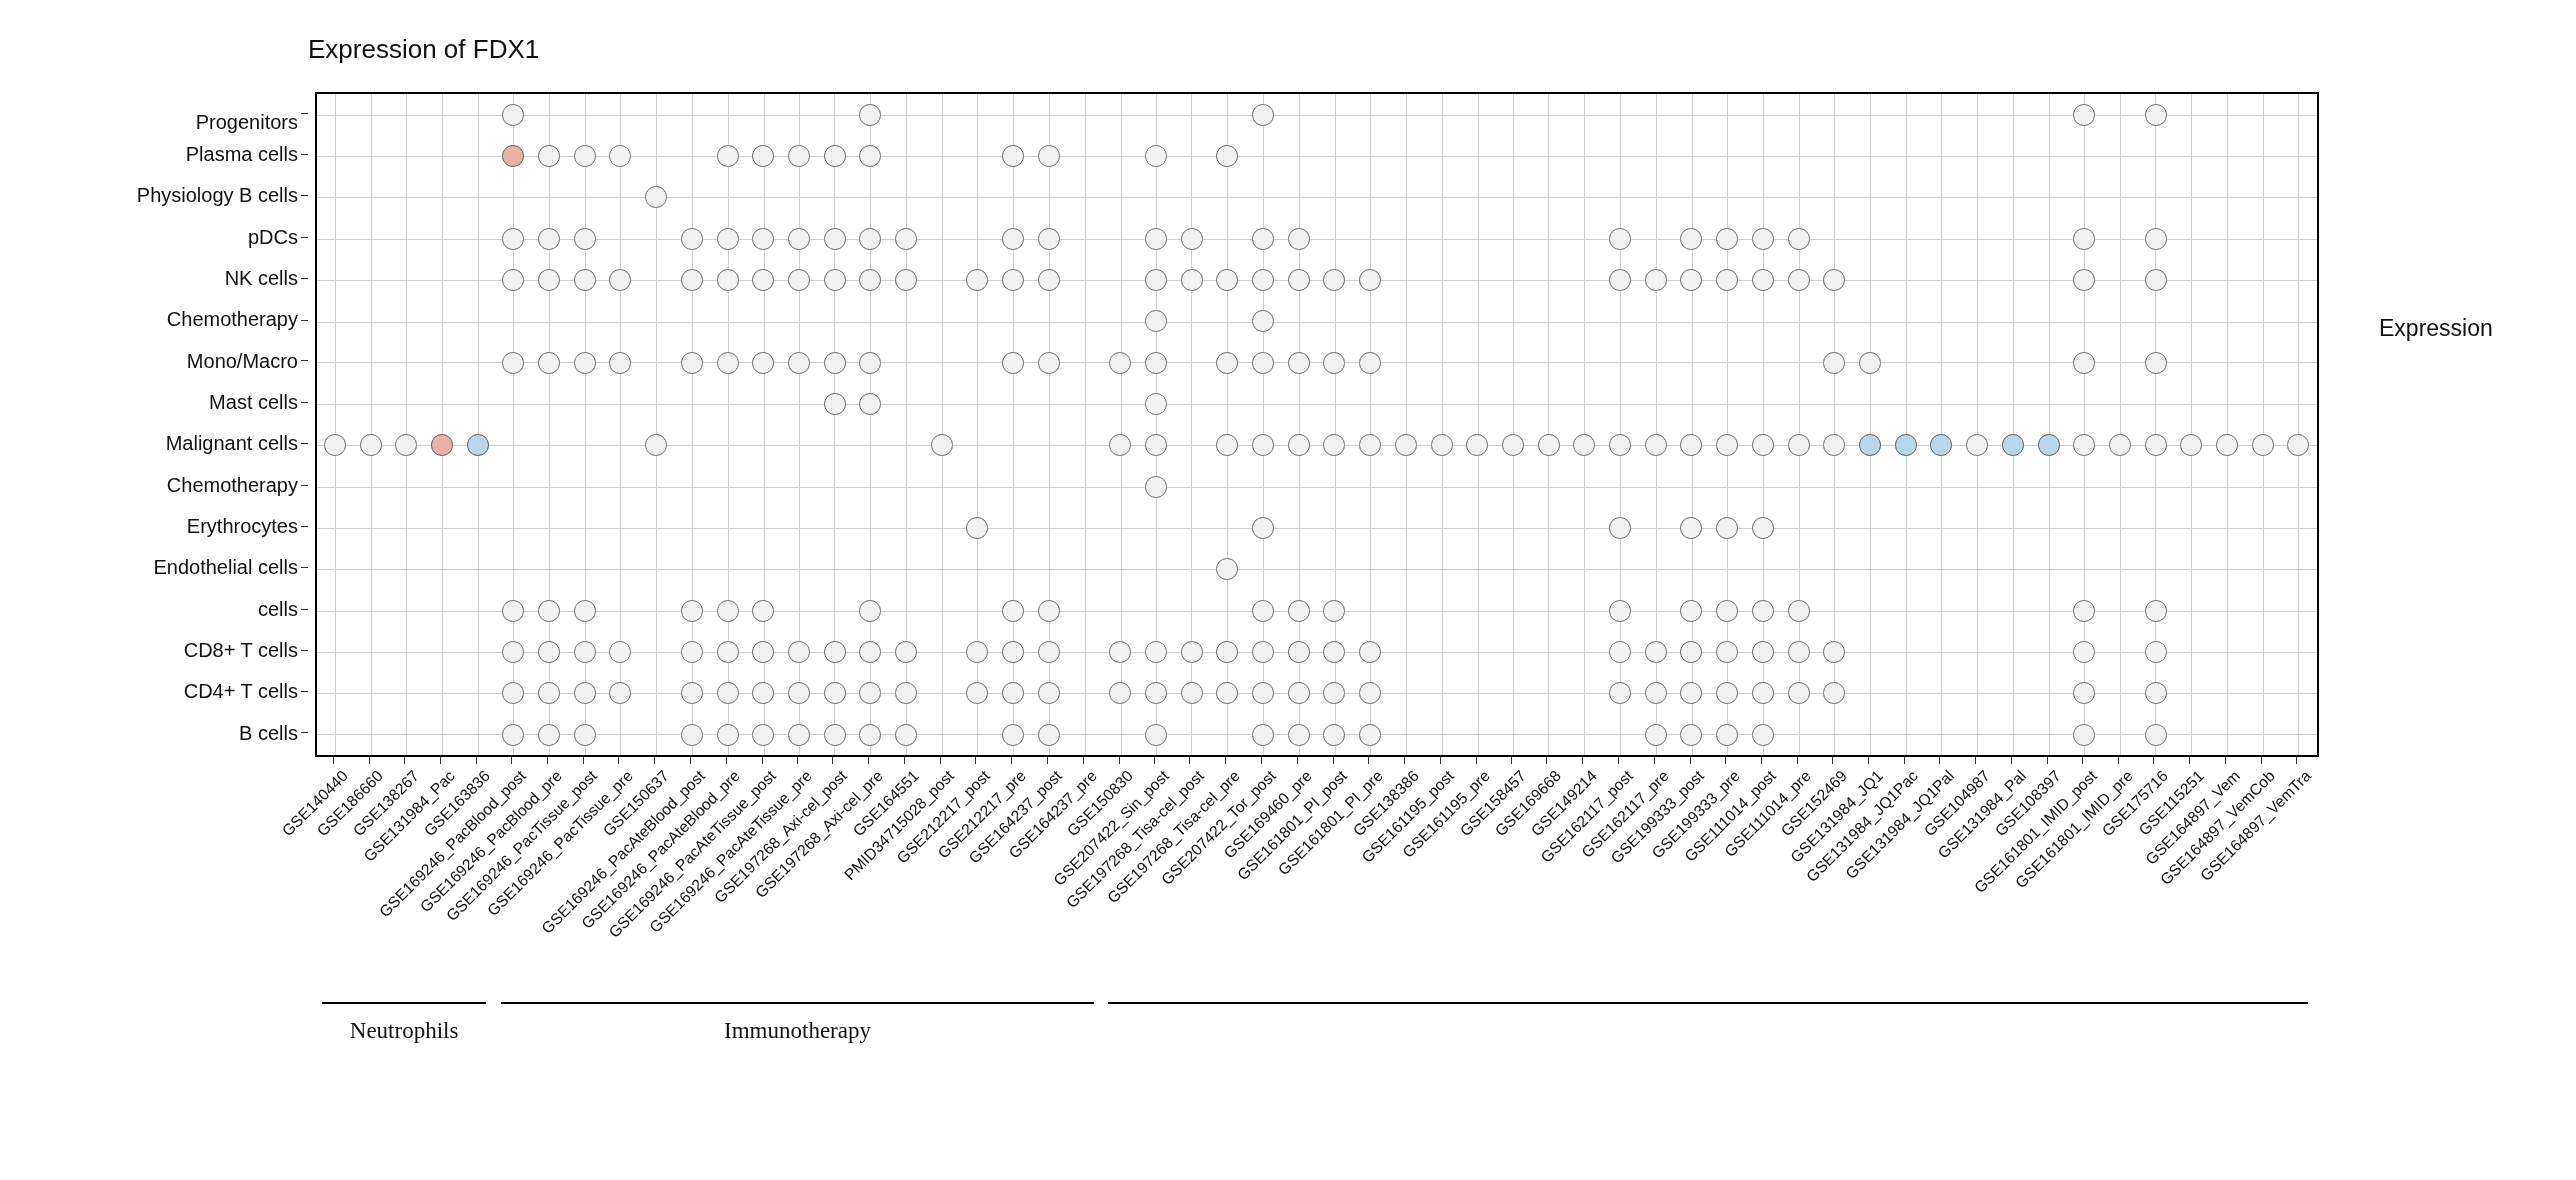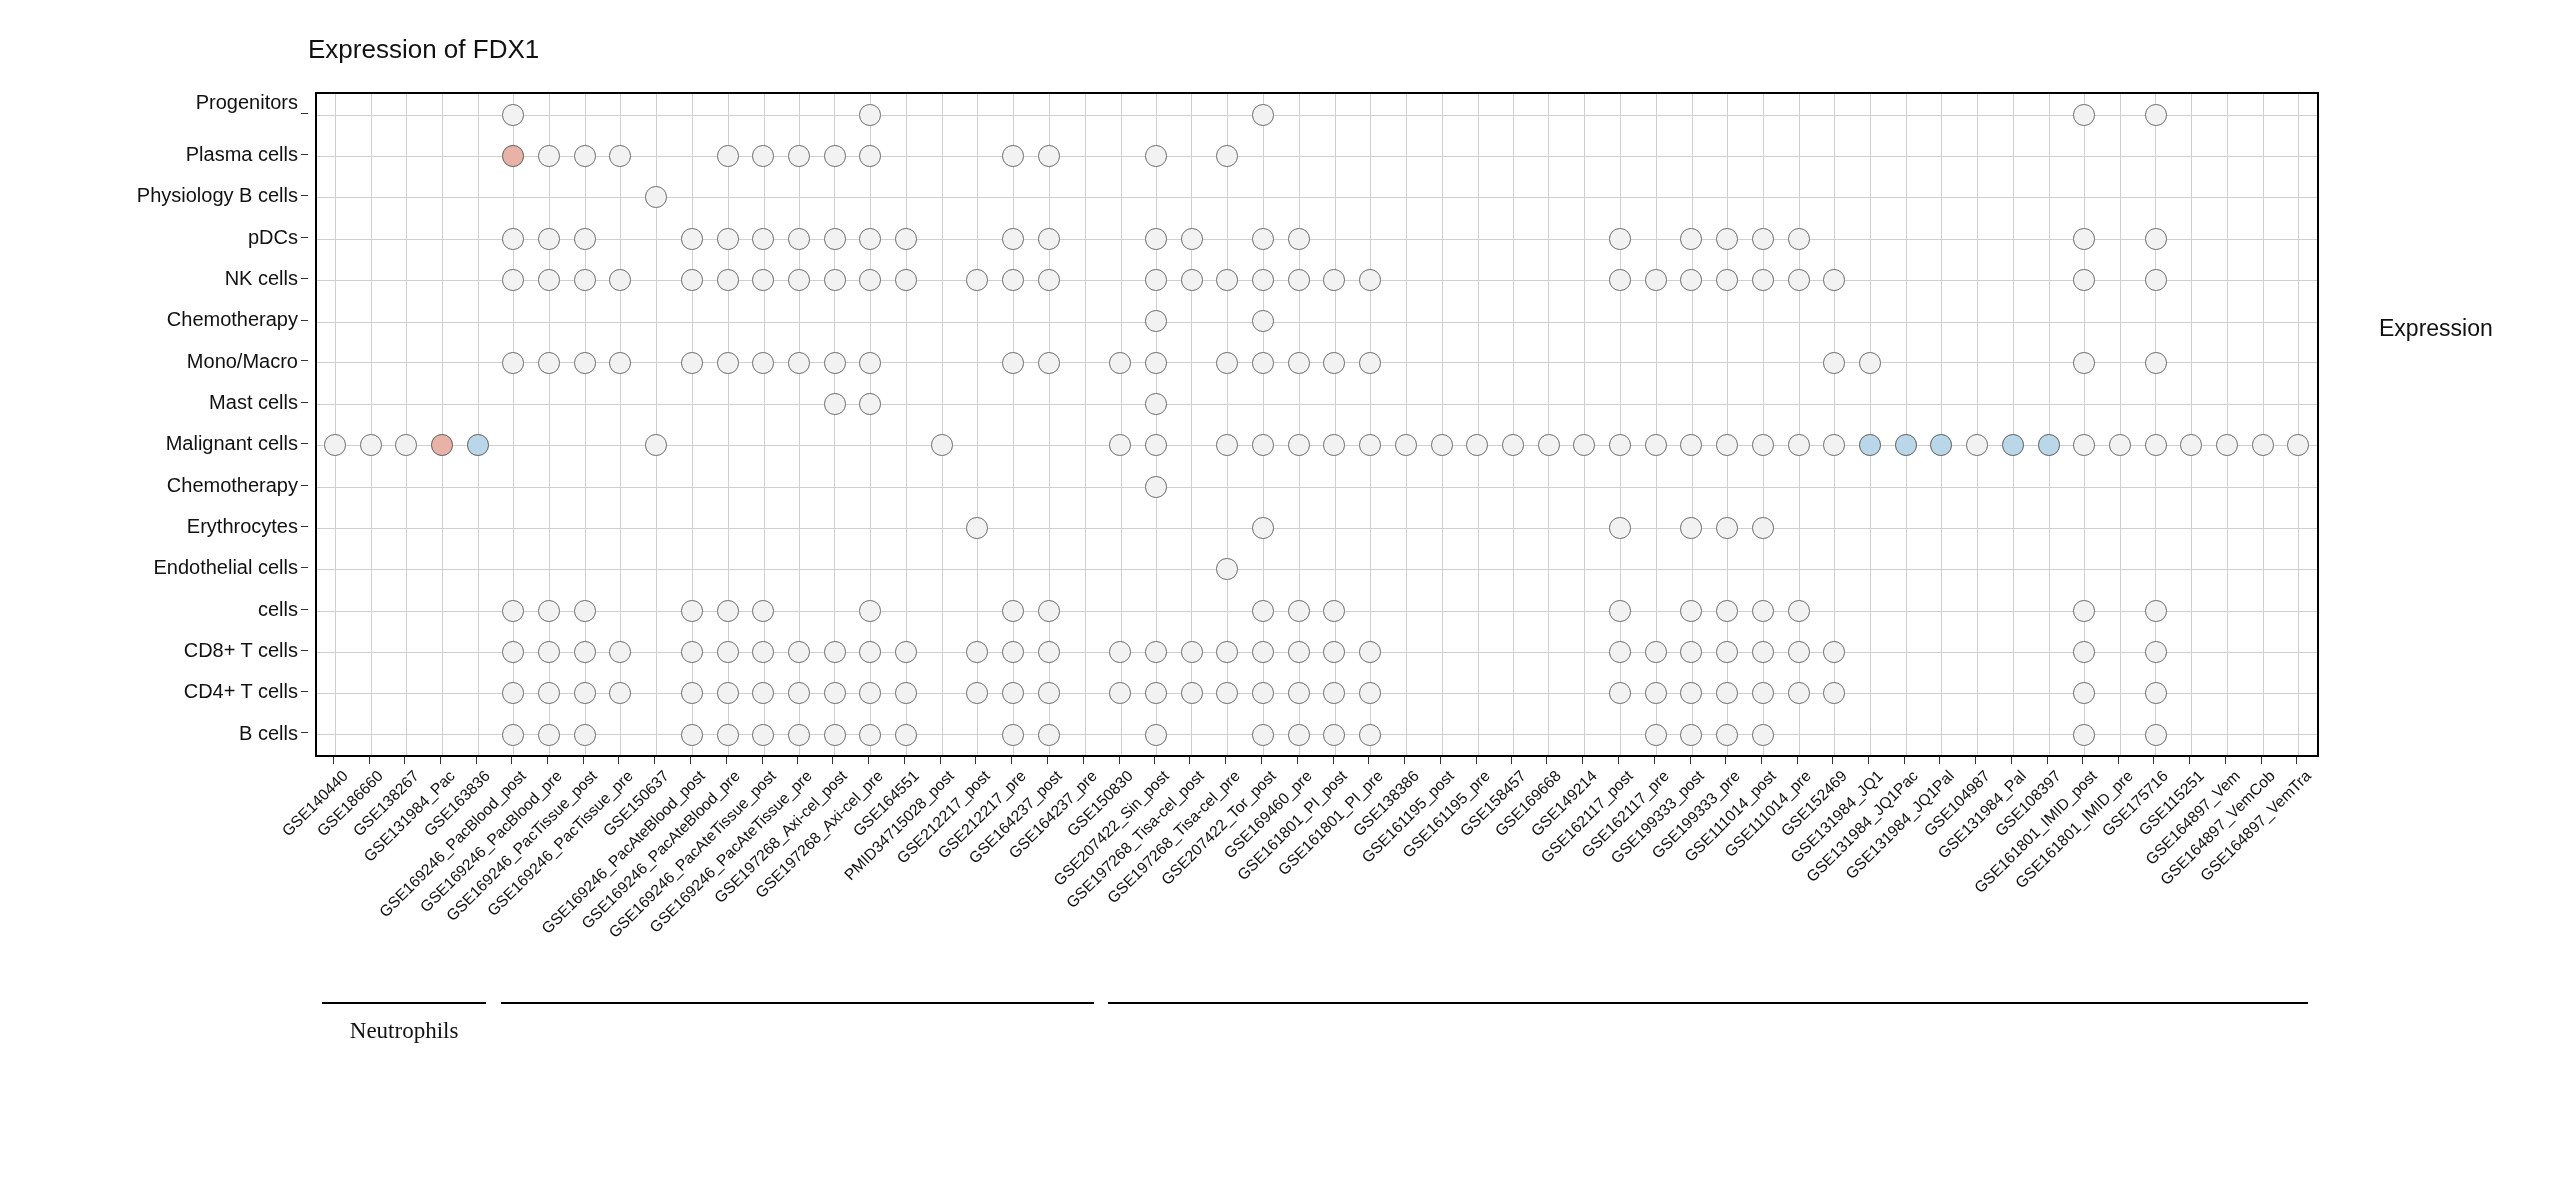--- a/index.html
+++ b/index.html
@@ -491,21 +491,21 @@
       <div class="dot none" title="GSE162117_pre / B cells: None" style="left: 1339px; top: 641px;"></div>
       <div class="dot none" title="GSE199333_post / B cells: None" style="left: 1374px; top: 641px;"></div>
       <div class="dot none" title="GSE199333_pre / B cells: None" style="left: 1410px; top: 641px;"></div>
       <div class="dot none" title="GSE111014_post / B cells: None" style="left: 1446px; top: 641px;"></div>
       <div class="dot none" title="GSE161801_IMID_post / B cells: None" style="left: 1767px; top: 641px;"></div>
       <div class="dot none" title="GSE175716 / B cells: None" style="left: 1839px; top: 641px;"></div>
     </div>
 
   <div id="y-axis">
       <div class="ytick" style="top: 21px;"></div>
-      <div class="ylab" style="top: 10px;">Progenitors</div>
+      <div class="ylab" style="top: 30px;">Progenitors</div>
       <div class="ytick" style="top: 62px;"></div>
       <div class="ylab" style="top: 62px;">Plasma cells</div>
       <div class="ytick" style="top: 103px;"></div>
       <div class="ylab" style="top: 103px;">Physiology B cells</div>
       <div class="ytick" style="top: 145px;"></div>
       <div class="ylab" style="top: 145px;">pDCs</div>
       <div class="ytick" style="top: 186px;"></div>
       <div class="ylab" style="top: 186px;">NK cells</div>
       <div class="ytick" style="top: 228px;"></div>
       <div class="ylab" style="top: 227px;">Chemotherapy</div>
@@ -643,20 +643,21 @@
       <div class="xtick" style="left: 1946px;"></div>
       <div class="xlab" style="left: 1951px; width: 0px;"><span style="transform: translateX(-100%); display: inline-block; white-space: nowrap;">GSE164897_VemCob</span></div>
       <div class="xtick" style="left: 1981px;"></div>
       <div class="xlab" style="left: 1987px; width: 0px;"><span style="transform: translateX(-100%); display: inline-block; white-space: nowrap;">GSE164897_VemTra</span></div>
     </div>
 
   <div id="groups">
       <div class="group-bar" style="left: 7.1px; width: 164px;"></div>
       <div class="group-label" style="left: 7.1px; width: 164px;">Neutrophils</div>
       <div class="group-bar" style="left: 186px; width: 593px;"></div>
+      <div class="group-label" style="left: 186px; width: 593px;">Immunotherapy</div>
       <div class="group-bar" style="left: 793px; width: 1200px;"></div>
     </div>
 
   <div id="legend">
     <div id="legend-title">Expression</div>
   </div>
 
 </div>
 
 

